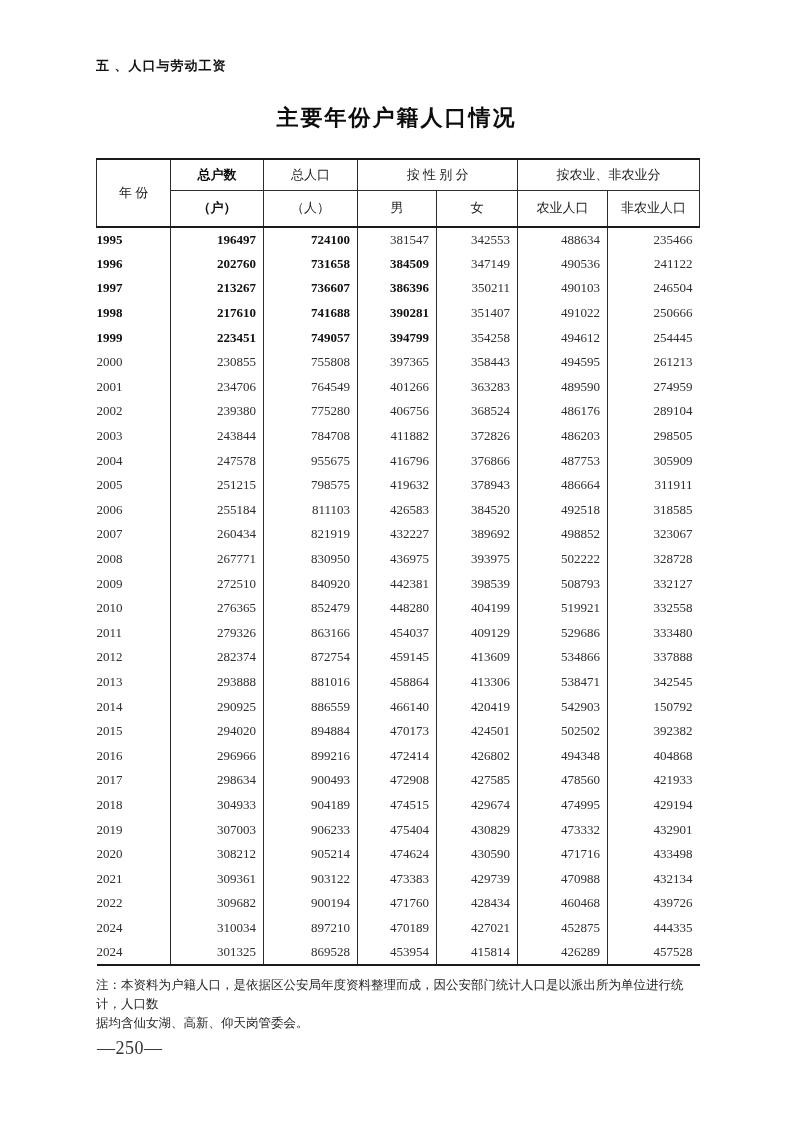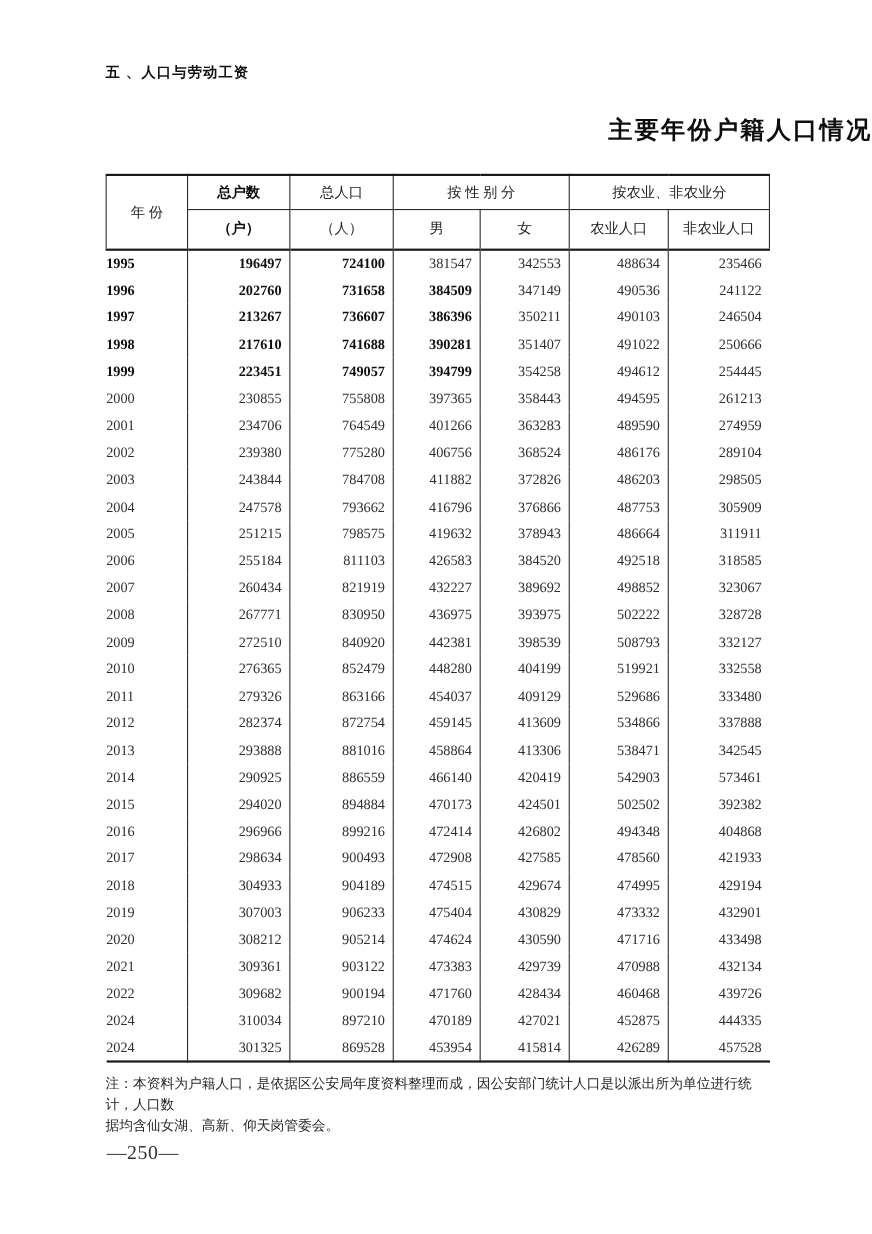--- a/index.html
+++ b/index.html
@@ -22,21 +22,21 @@
     font-weight: 700;
     font-size: 13px;
     color: #111;
     letter-spacing: 1px;
   }
   .doc-title {
     position: absolute;
     left: 0;
     top: 103px;
     width: 100%;
-    text-align: right;
+    text-align: center;
     font-family: "Liberation Sans", "DejaVu Sans", sans-serif;
     font-weight: 700;
     font-size: 22px;
     color: #0d0d0d;
     letter-spacing: 2px;
   }
   table.pop-table {
     position: absolute;
     left: 96px;
     top: 158px;
@@ -211,21 +211,21 @@
           <td>243844</td>
           <td>784708</td>
           <td>411882</td>
           <td>372826</td>
           <td>486203</td>
           <td>298505</td>
         </tr>
         <tr>
           <td>2004</td>
           <td>247578</td>
-          <td>793662</td>
+          <td>955675</td>
           <td>416796</td>
           <td>376866</td>
           <td>487753</td>
           <td>305909</td>
         </tr>
         <tr>
           <td>2005</td>
           <td>251215</td>
           <td>798575</td>
           <td>419632</td>
@@ -305,21 +305,21 @@
           <td>538471</td>
           <td>342545</td>
         </tr>
         <tr>
           <td>2014</td>
           <td>290925</td>
           <td>886559</td>
           <td>466140</td>
           <td>420419</td>
           <td>542903</td>
-          <td>573461</td>
+          <td>150792</td>
         </tr>
         <tr>
           <td>2015</td>
           <td>294020</td>
           <td>894884</td>
           <td>470173</td>
           <td>424501</td>
           <td>502502</td>
           <td>392382</td>
         </tr>

